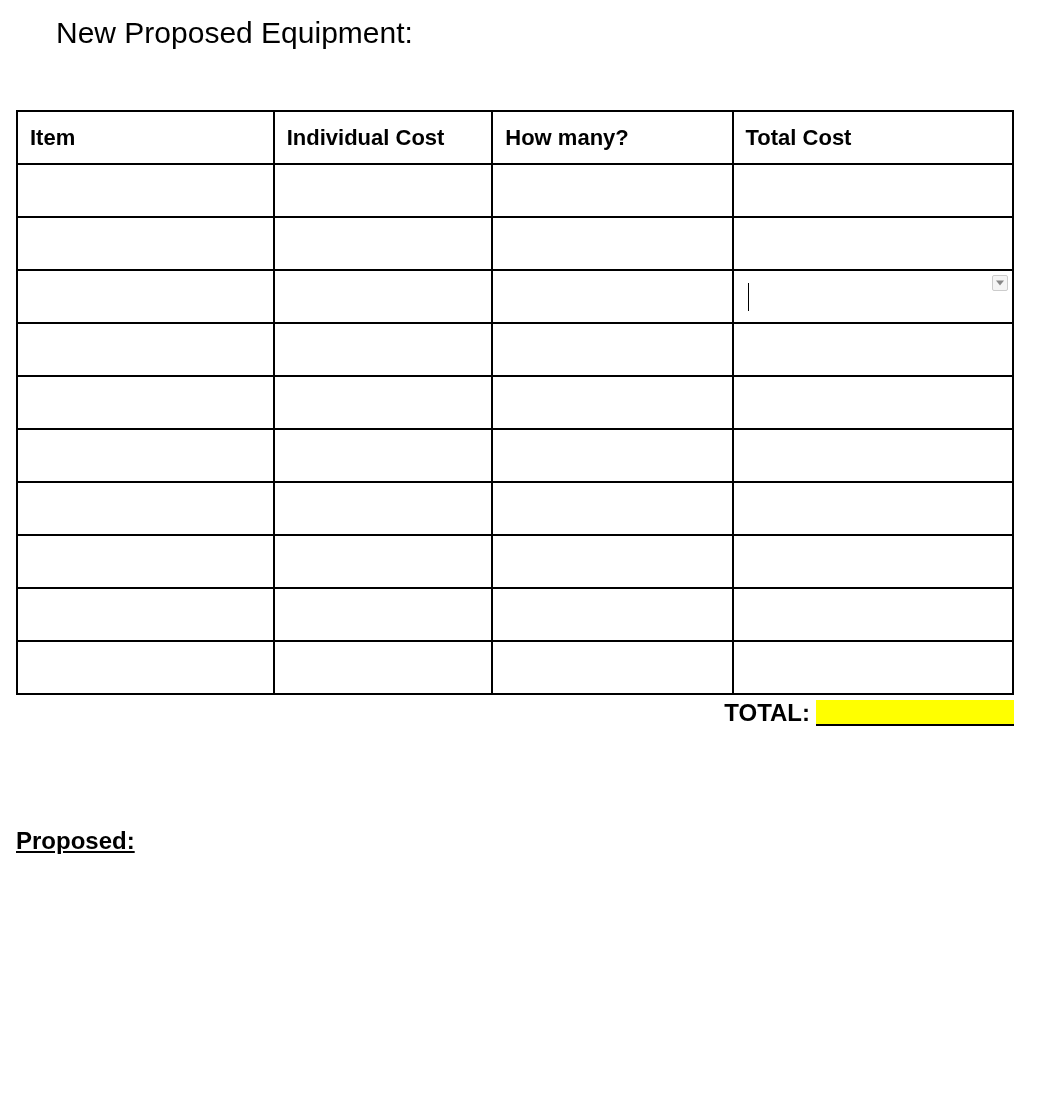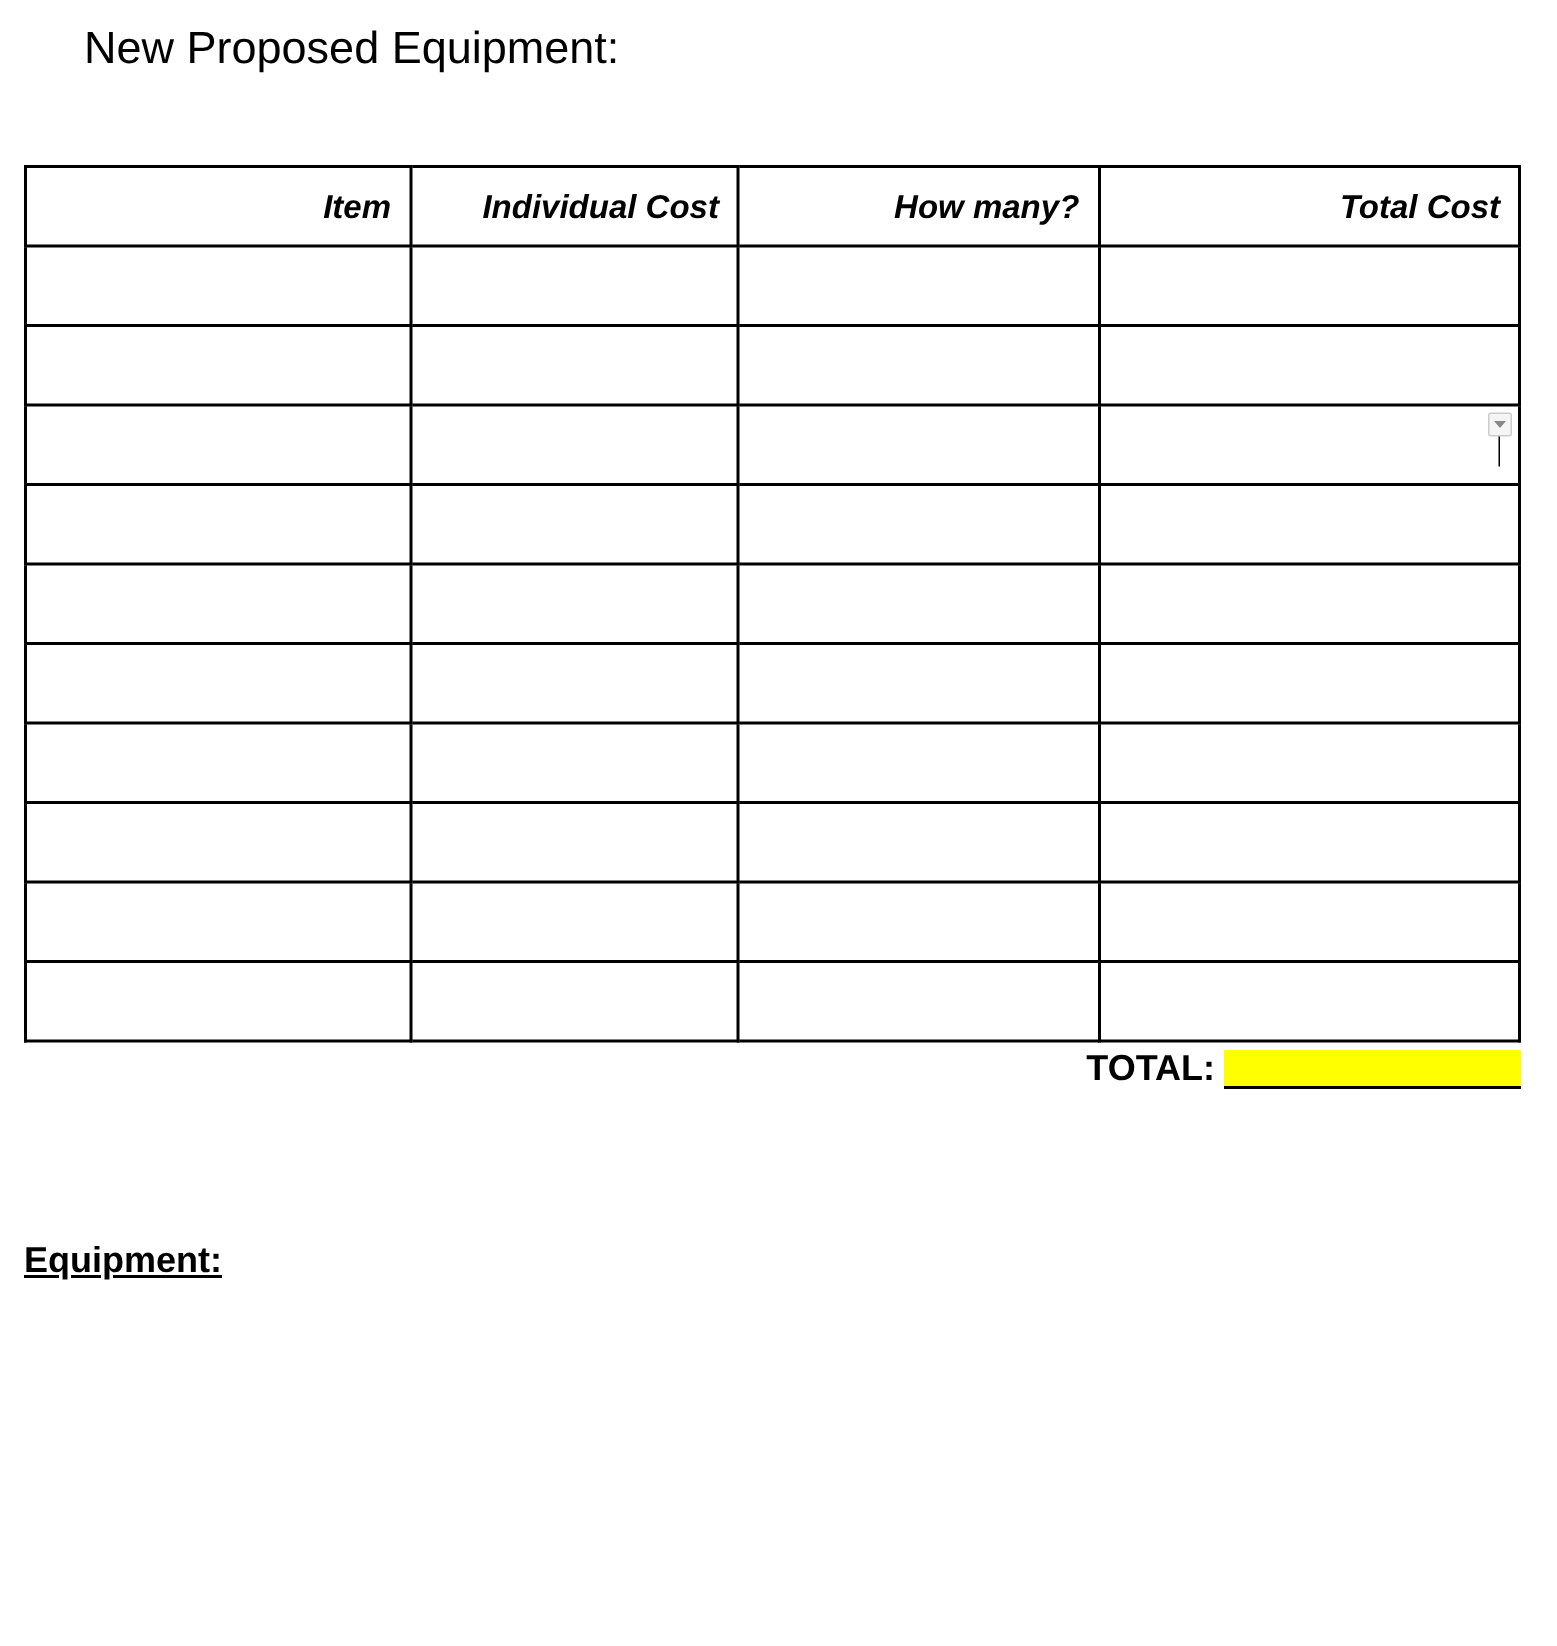--- a/index.html
+++ b/index.html
@@ -22,24 +22,23 @@
     }
     .equipment-table {
       border-collapse: collapse;
       width: 998px;
       margin-left: 0;
     }
     .equipment-table th,
     .equipment-table td {
       border: 2px solid #000;
       padding: 10px 12px;
-      text-align: right;
+      text-align: left;
       height: 53px;
       vertical-align: middle;
-      font-style: italic;
     }
     .equipment-table th {
       font-weight: bold;
       font-size: 22px;
       color: #000;
     }
     .equipment-table td {
       font-size: 20px;
       position: relative;
     }
@@ -198,13 +197,13 @@
       <td></td>
     </tr>
   </tbody>
 </table>
 
 <div class="total-row">
   <span class="total-label">TOTAL:</span>
   <span class="total-blank"></span>
 </div>
 
-<div class="reasoning-heading">Equipment:</div>
+<div class="reasoning-heading">Proposed:</div>
 
 </body></html>

